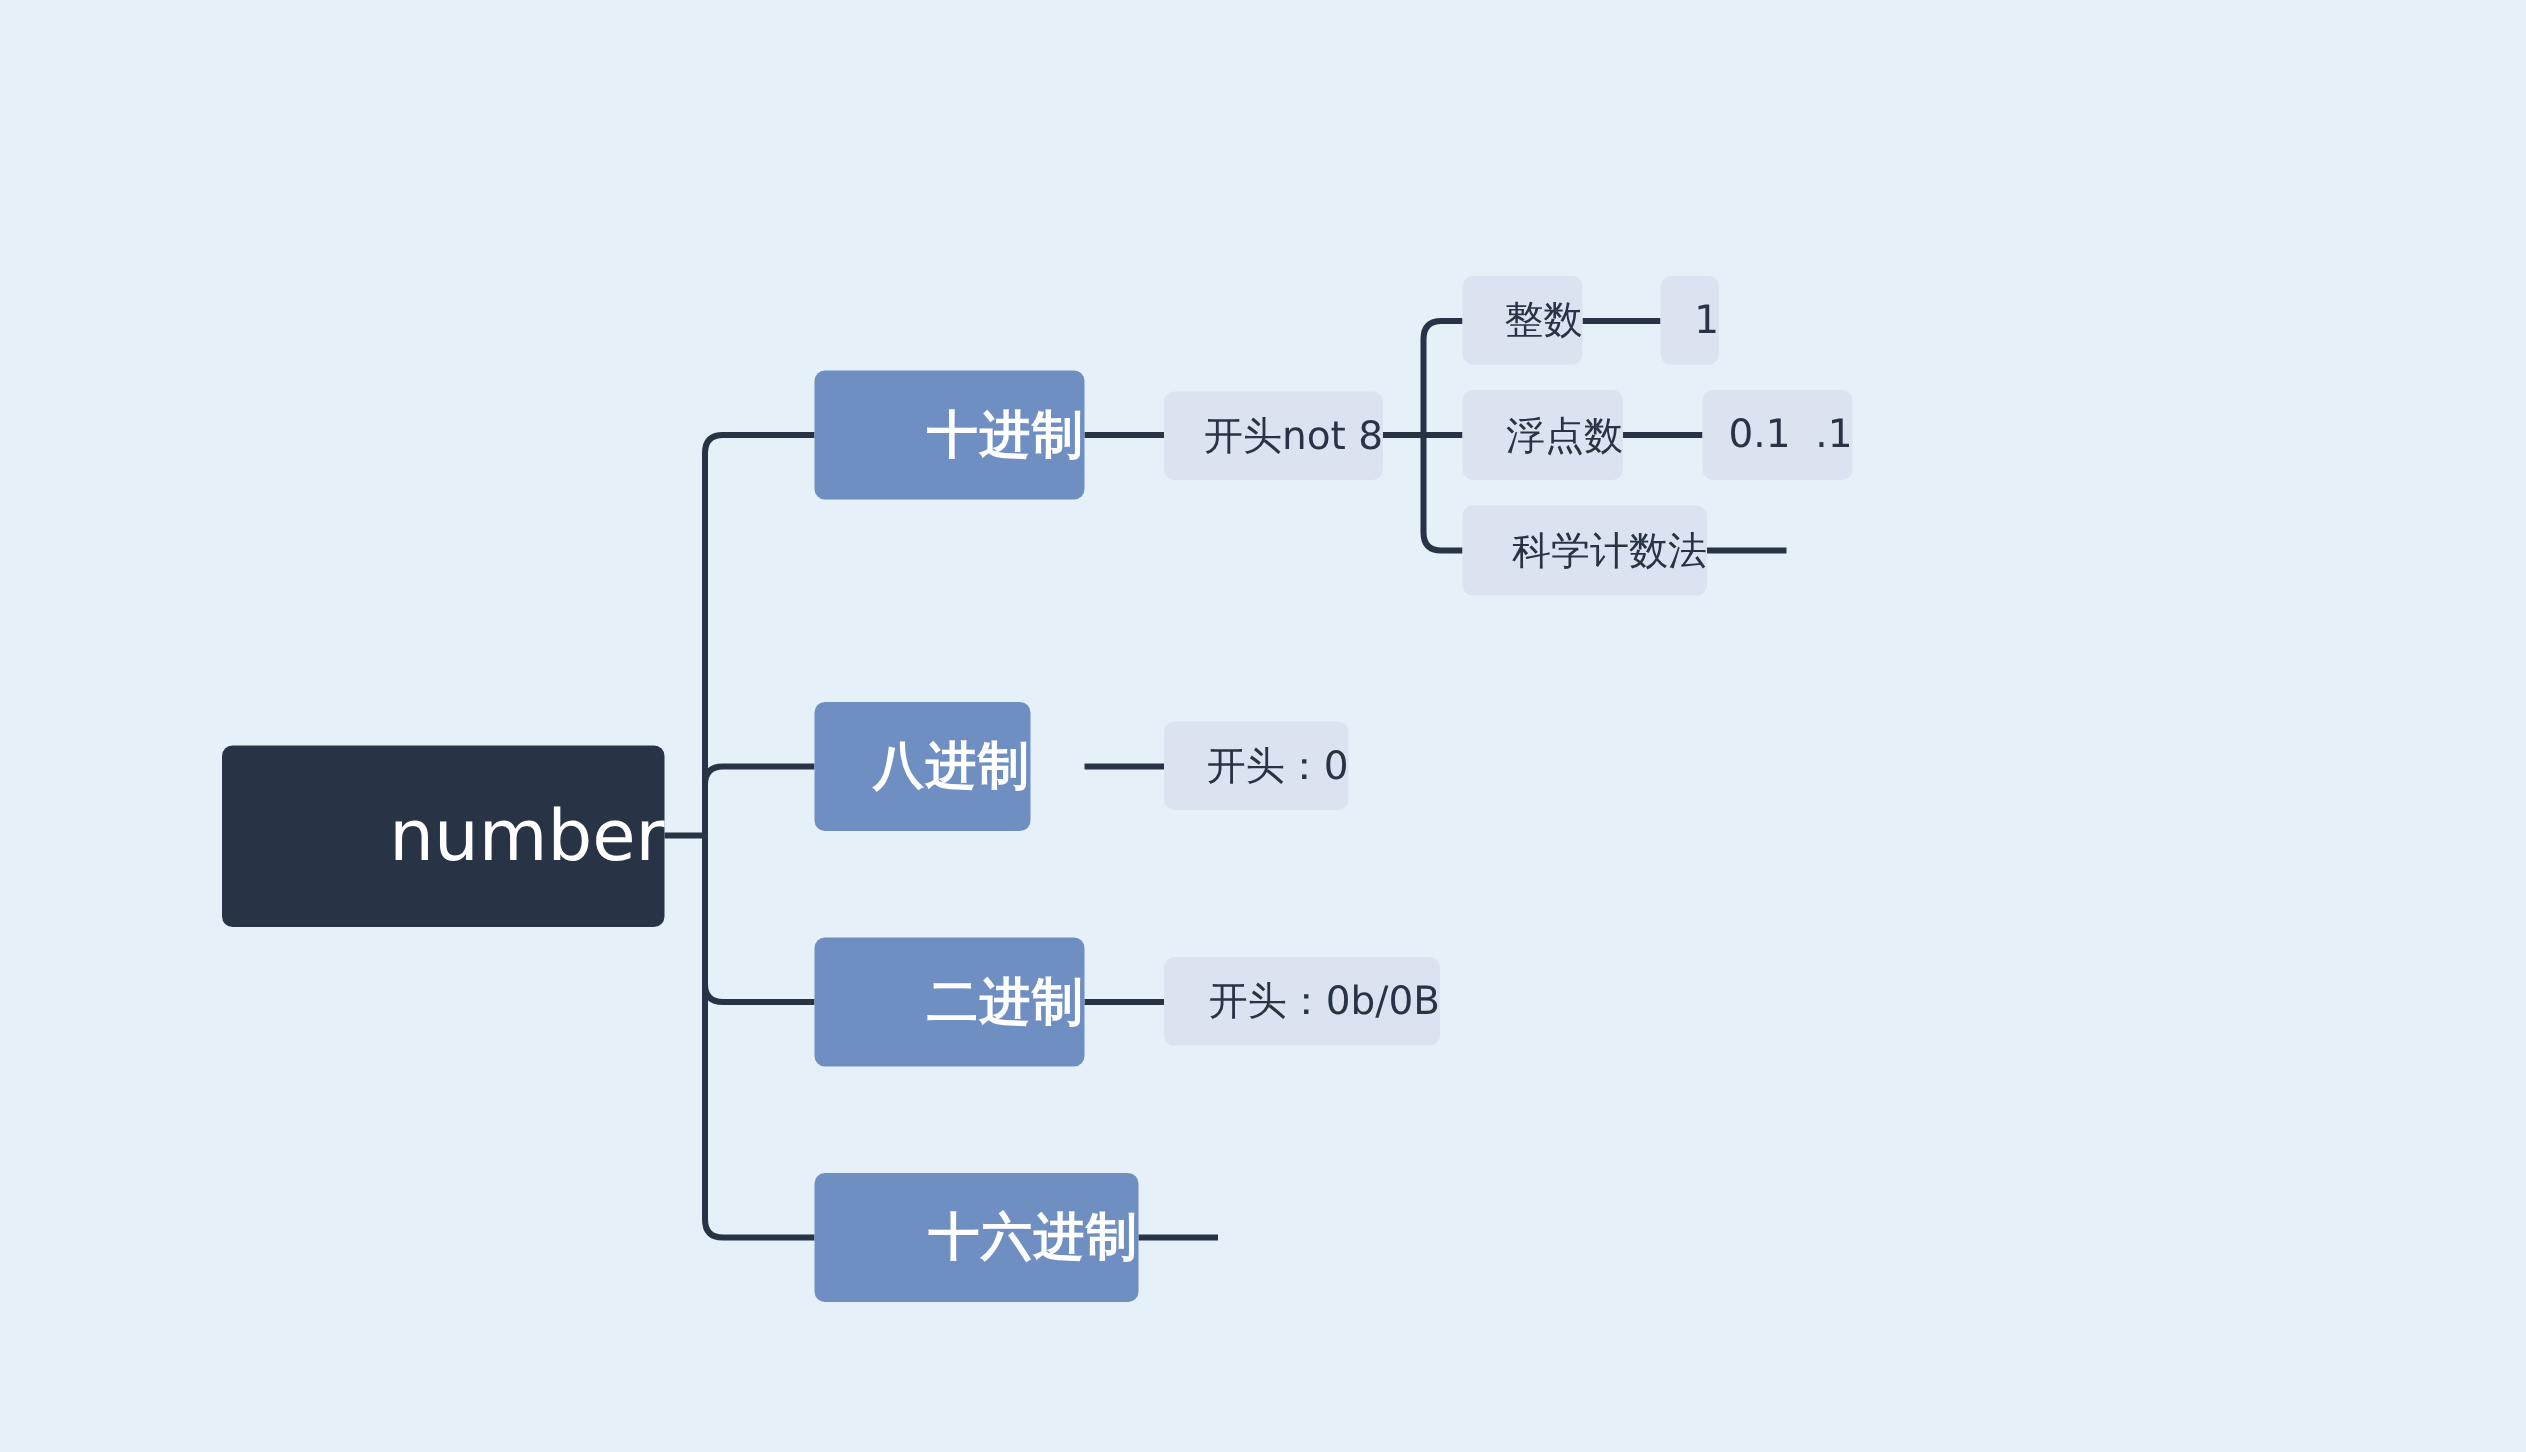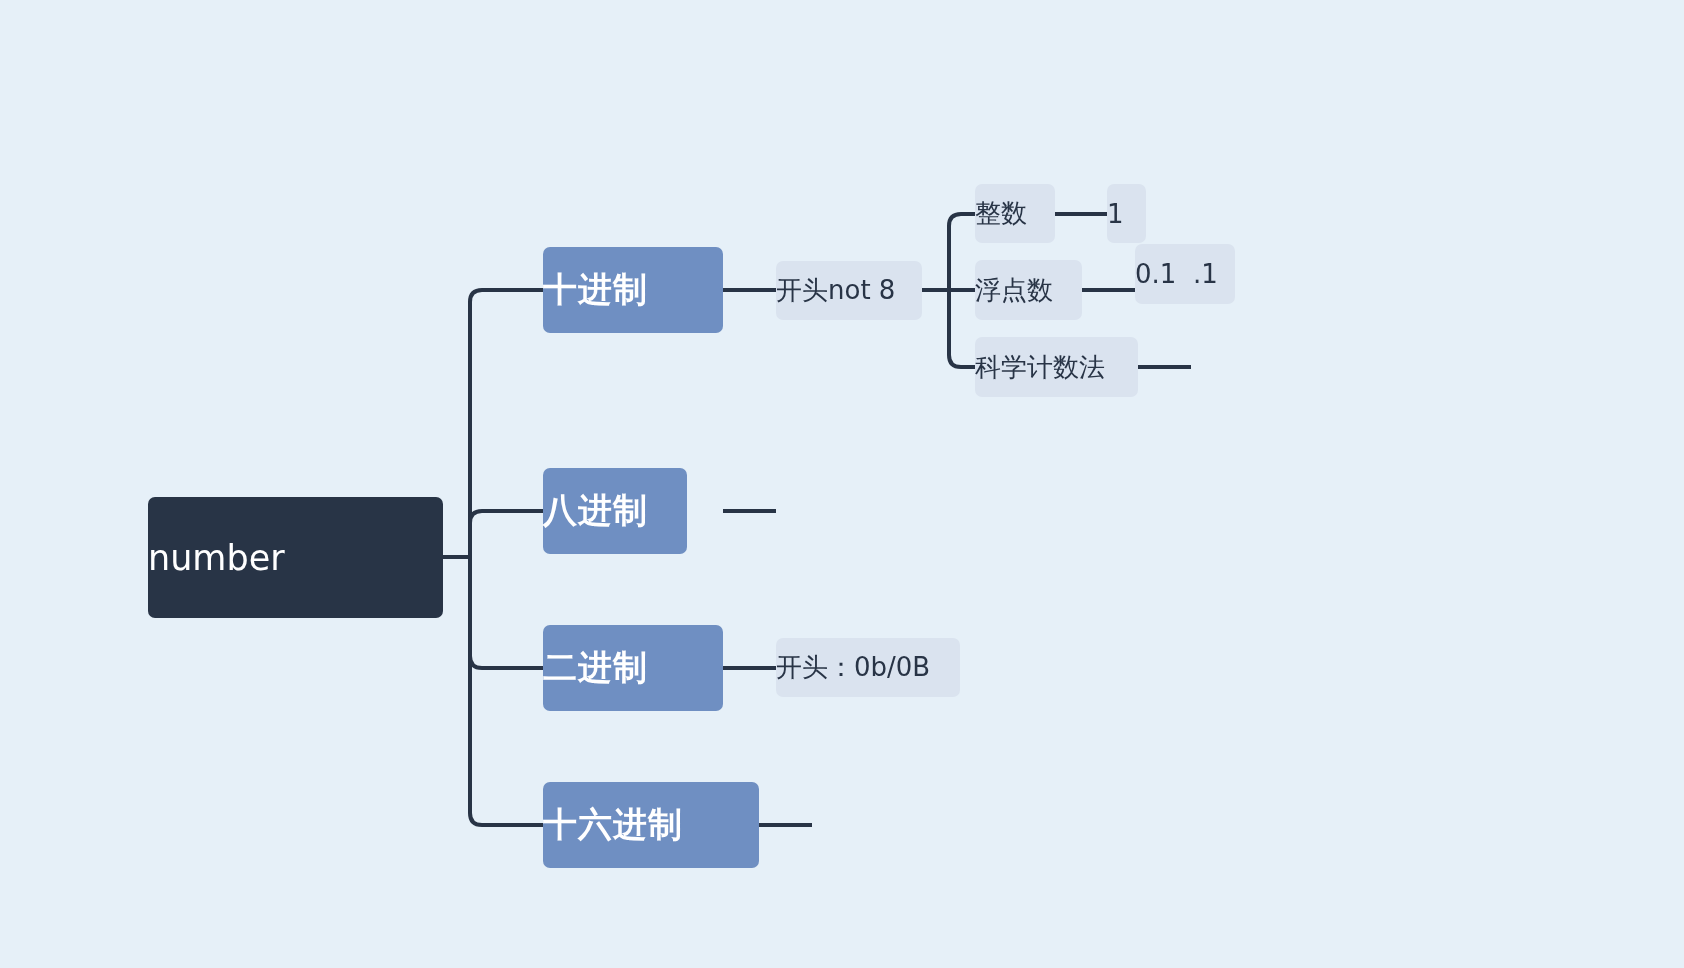--- a/index.html
+++ b/index.html
@@ -7,24 +7,24 @@
     width: 1684px; height: 968px; overflow: hidden;
     background: #E6F0F8;
     font-family: "DejaVu Sans", "Liberation Sans", sans-serif;
     position: relative;
   }
   #canvas { position: absolute; left: 0; top: 0; width: 1684px; height: 968px; }
   svg.links { position: absolute; left: 0; top: 0; width: 1684px; height: 968px; }
   svg.links path { fill: none; stroke: #283446; stroke-width: 4; stroke-linecap: butt; stroke-linejoin: round; }
   .node {
     position: absolute; box-sizing: border-box;
-    display: flex; align-items: center; justify-content: flex-start;
+    display: flex; align-items: center; justify-content: flex-end;
     white-space: nowrap; cursor: pointer;
   }
-  .root { background: #283446; color: #FFFFFF; border-radius: 7px; font-size: 35px; }
+  .root { background: #283446; color: #FFFFFF; border-radius: 7px; font-size: 47px; }
   .main { background: #6F8FC2; color: #FFFFFF; border-radius: 7px; font-size: 34px; font-weight: bold; letter-spacing: 1px; }
   .sub  { background: #DAE3EF; color: #283446; border-radius: 7px; font-size: 26px; }
 </style>
 </head>
 <body>
 
 <div id="canvas">
   <svg class="links" xmlns="http://www.w3.org/2000/svg">
 
     <path d="M443 557 L470 557"></path>
@@ -61,33 +61,36 @@
   <div class="node main" style="left:543px; top:625px; width:180px; height:86px;">
     <span>二进制</span>
   </div>
   <div class="node main" style="left:543px; top:782px; width:216px; height:86px;">
     <span>十六进制</span>
   </div>
 
   <div class="node sub" style="left:776px; top:261px; width:146px; height:59px;">
     <span>开头not 8</span>
   </div>
+  <div class="node sub" style="left:776px; top:481px; width:123px; height:59px;">
+    <span>开头：0</span>
+  </div>
   <div class="node sub" style="left:776px; top:638px; width:184px; height:59px;">
     <span>开头：0b/0B</span>
   </div>
 
   <div class="node sub" style="left:975px; top:184px; width:80px; height:59px;">
     <span>整数</span>
   </div>
   <div class="node sub" style="left:975px; top:260px; width:107px; height:60px;">
     <span>浮点数</span>
   </div>
   <div class="node sub" style="left:975px; top:337px; width:163px; height:60px;">
     <span>科学计数法</span>
   </div>
 
   <div class="node sub" style="left:1107px; top:184px; width:39px; height:59px;">
     <span>1</span>
   </div>
-  <div class="node sub" style="left:1135px; top:244px; width:100px; height:60px; white-space:pre;">
+  <div class="node sub" style="left:1135px; top:260px; width:100px; height:60px; white-space:pre;">
     <span style="white-space:pre;">0.1  .1</span>
   </div>
 </div>
 
 </body></html>

